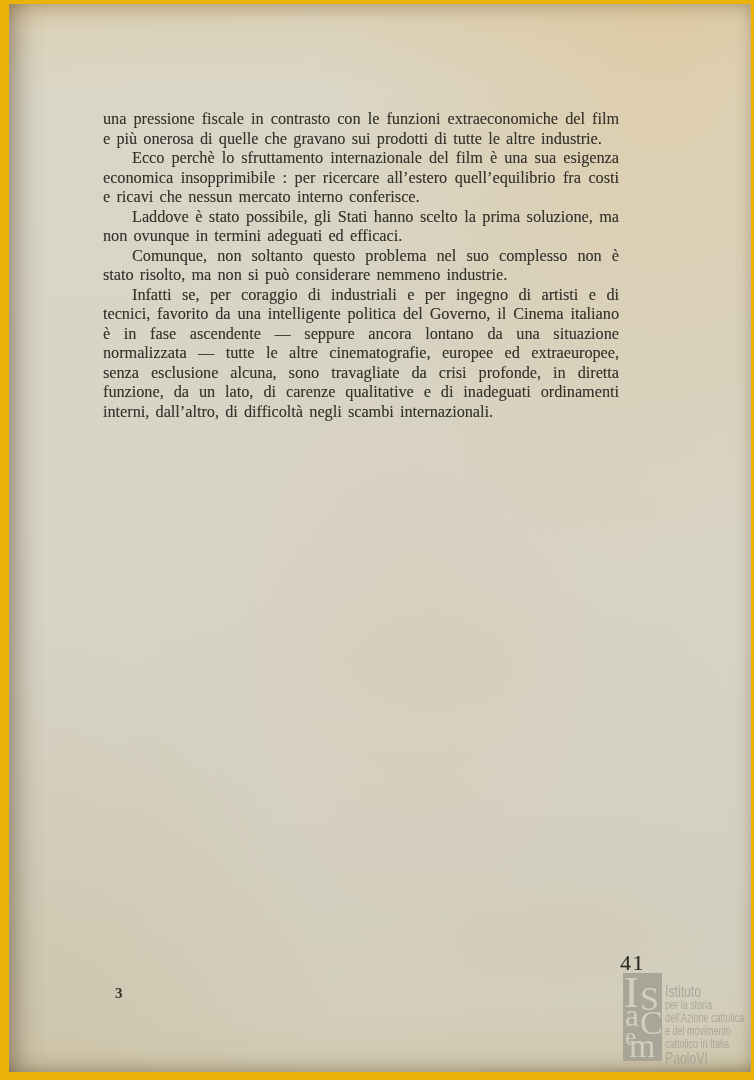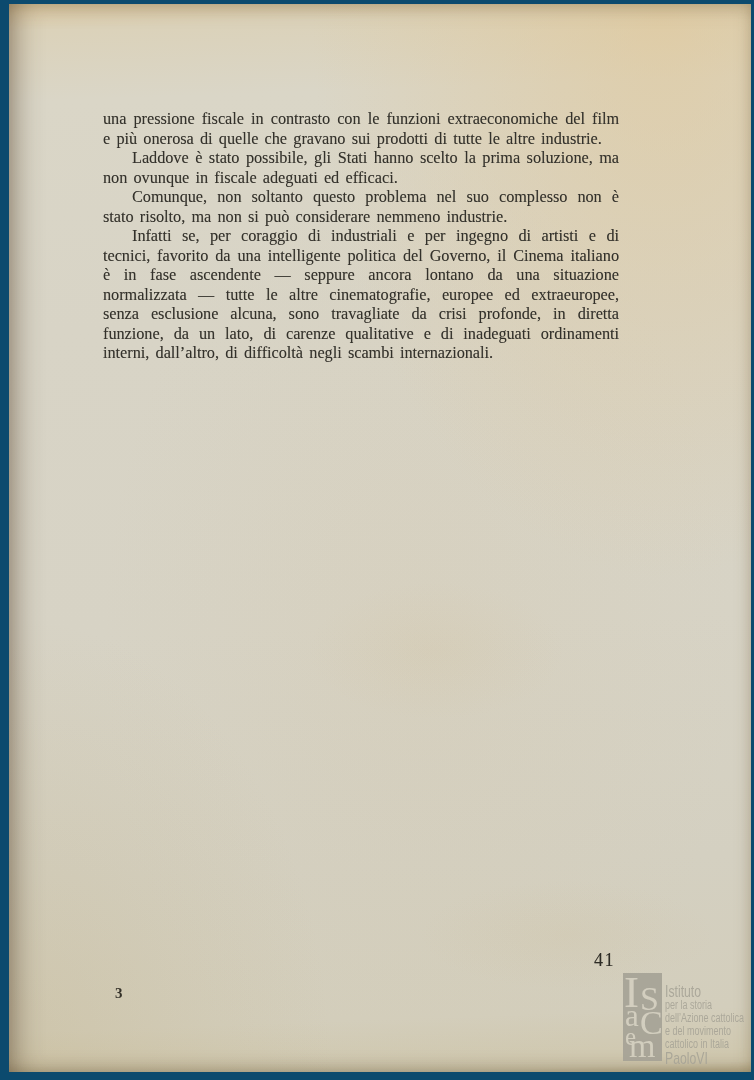--- a/index.html
+++ b/index.html
@@ -5,21 +5,21 @@
   html, body {
     margin: 0;
     padding: 0;
     background: #0e0b07;
     font-family: "Liberation Serif", serif;
   }
   .scan {
     position: relative;
     width: 754px;
     height: 1080px;
-    background: #0c4a6e;
+    background: #eab308;
     overflow: hidden;
   }
   
   .page {
     position: absolute;
     top: 4px;
     left: 9px;
     right: 3px;
     bottom: 8px;
     background:
@@ -56,23 +56,23 @@
   }
   .text-block p {
     margin: 0;
     text-indent: 29px;
   }
   .text-block p.no-indent {
     text-indent: 0;
   }
   .page-number {
     position: absolute;
-    left: 585px;
+    left: 611px;
     top: 946px;
-    font-size: 18px;
+    font-size: 22px;
     letter-spacing: 1.5px;
     color: #2d2b25;
     text-shadow: 0.3px 0.3px 0 rgba(45,42,34,0.35);
   }
   .signature-mark {
     position: absolute;
     left: 106px;
     top: 981px;
     font-size: 15px;
     font-weight: bold;
@@ -131,21 +131,22 @@
 </head>
 <body>
 
 <div class="scan">
   <div class="page">
     <div class="stain1"></div>
     <div class="stain2"></div>
 
     <div class="text-block">
       <p class="no-indent">una pressione fiscale in contrasto con le funzioni extraeconomiche del film e più onerosa di quelle che gravano sui prodotti di tutte le altre industrie.</p>
-      <p>Laddove è stato possibile, gli Stati hanno scelto la prima soluzione, ma non ovunque in fiscale adeguati ed efficaci.</p>
+      <p>Ecco perchè lo sfruttamento internazionale del film è una sua esigenza economica insopprimibile : per ricercare all’estero quell’equilibrio fra costi e ricavi che nessun mercato interno conferisce.</p>
+      <p>Laddove è stato possibile, gli Stati hanno scelto la prima soluzione, ma non ovunque in termini adeguati ed efficaci.</p>
       <p>Comunque, non soltanto questo problema nel suo complesso non è stato risolto, ma non si può considerare nemmeno industrie.</p>
       <p>Infatti se, per coraggio di industriali e per ingegno di artisti e di tecnici, favorito da una intelligente politica del Governo, il Cinema italiano è in fase ascendente — seppure ancora lontano da una situazione normalizzata — tutte le altre cinematografie, europee ed extraeuropee, senza esclusione alcuna, sono travagliate da crisi profonde, in diretta funzione, da un lato, di carenze qualitative e di inadeguati ordinamenti interni, dall’altro, di difficoltà negli scambi internazionali.</p>
     </div>
 
     <div class="page-number">41</div>
 
     <div class="signature-mark">3</div>
 
     <div class="watermark">
       <div class="wm-logo">

